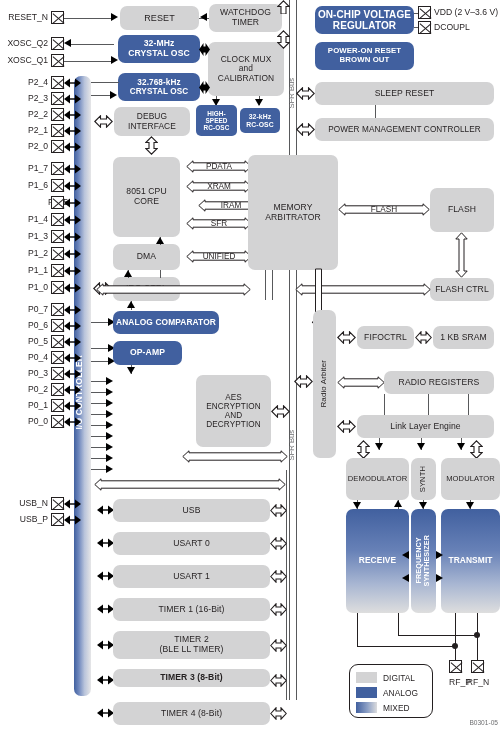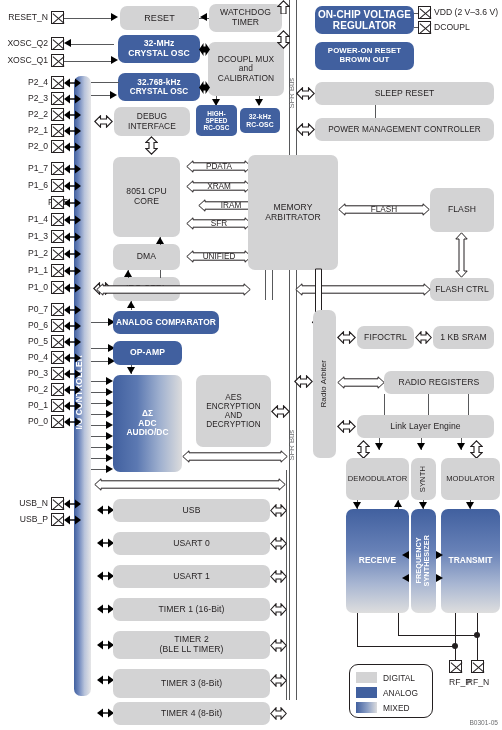--- a/index.html
+++ b/index.html
@@ -137,21 +137,21 @@
   <div class="pad" style="left:51px; top:54px;"></div>
   <div class="h" style="left:64px; top:60.5px; width:49px;"></div>
   <div class="tri r" style="left:111px; top:56px;"></div>
 
   <div class="blk analog" style="left:118px; top:35px; width:82px; height:28px; font-size:8.6px;">32-MHz
 CRYSTAL OSC</div>
 
   <div class="blk analog" style="left:118px; top:73px; width:82px; height:28px; font-size:8.2px;">32.768-kHz
 CRYSTAL OSC</div>
 
-  <div class="blk digital" style="left:208px; top:42px; width:76px; height:54px; font-size:8.4px;">DCOUPL MUX
+  <div class="blk digital" style="left:208px; top:42px; width:76px; height:54px; font-size:8.4px;">CLOCK MUX
 and
 CALIBRATION</div>
 
   <div class="harr" style="left:199px; top:43px;">
     <svg width="11" height="13" viewBox="0 0 11 13">
         <polygon points="0,6.5 4.5,0 4.5,3.5 6.5,3.5 6.5,0 11,6.5 6.5,13 6.5,9.5 4.5,9.5 4.5,13" fill="#000"></polygon>
       </svg>
   </div>
   <div class="harr" style="left:199px; top:81px;">
     <svg width="11" height="13" viewBox="0 0 11 13">
@@ -514,23 +514,20 @@
 
   <div class="h" style="left:91px; top:348px; width:21px;"></div>
   <div class="tri r" style="left:108px; top:343.5px;"></div>
   <div class="h" style="left:91px; top:361px; width:21px;"></div>
   <div class="tri r" style="left:108px; top:356.5px;"></div>
   <div class="blk analog" style="left:113px; top:341px; width:69px; height:24px; font-size:8.6px;">OP-AMP</div>
 
   <div class="v" style="left:131px; top:365px; height:9px;"></div>
   <div class="tri d" style="left:127px; top:367px;"></div>
 
-  <div class="blk mixed" style="left:113px; top:375px; width:69px; height:97px; font-size:8.4px;">ΔΣ
-ADC
-AUDIO/DC</div>
 
   <div>
     <div class="h" style="left:91px; top:381px; width:19px;"></div>
       <div class="tri r" style="left:106px; top:376.5px;"></div>
     <div class="h" style="left:91px; top:392px; width:19px;"></div>
       <div class="tri r" style="left:106px; top:387.5px;"></div>
     <div class="h" style="left:91px; top:403px; width:19px;"></div>
       <div class="tri r" style="left:106px; top:398.5px;"></div>
     <div class="h" style="left:91px; top:414px; width:19px;"></div>
       <div class="tri r" style="left:106px; top:409.5px;"></div>
@@ -664,21 +661,21 @@
     </div>
   </div>
   <div>
     <div class="bow" style="left:97px; top:675px;">
       <svg width="17" height="10" viewBox="0 0 17 10">
           <polygon points="0,5 6,0.6 6,9.4" fill="#000"></polygon>
           <polygon points="17,5 11,0.6 11,9.4" fill="#000"></polygon>
           <rect x="5" y="4.3" width="7" height="1.4" fill="#000"></rect>
         </svg>
     </div>
-    <div class="blk digital" style="left:113px; top:669px; width:157px; height:29px; font-size:8.6px;">TIMER 3 (8-Bit)</div>
+    <div class="blk digital" style="left:113px; top:669px; width:157px; height:18px; font-size:8.6px;font-weight:bold;">TIMER 3 (8-Bit)</div>
     <div class="harr" style="left:270px; top:674px;">
       <svg width="17" height="13" viewBox="0 0 17 13">
           <polygon points="0.8,6.5 6,0.8 6,4 11,4 11,0.8 16.2,6.5 11,12.2 11,9 6,9 6,12.2" fill="#fff" stroke="#231f20" stroke-width="1.1"></polygon>
         </svg>
     </div>
   </div>
   <div>
     <div class="bow" style="left:97px; top:708px;">
       <svg width="17" height="10" viewBox="0 0 17 10">
           <polygon points="0,5 6,0.6 6,9.4" fill="#000"></polygon>

